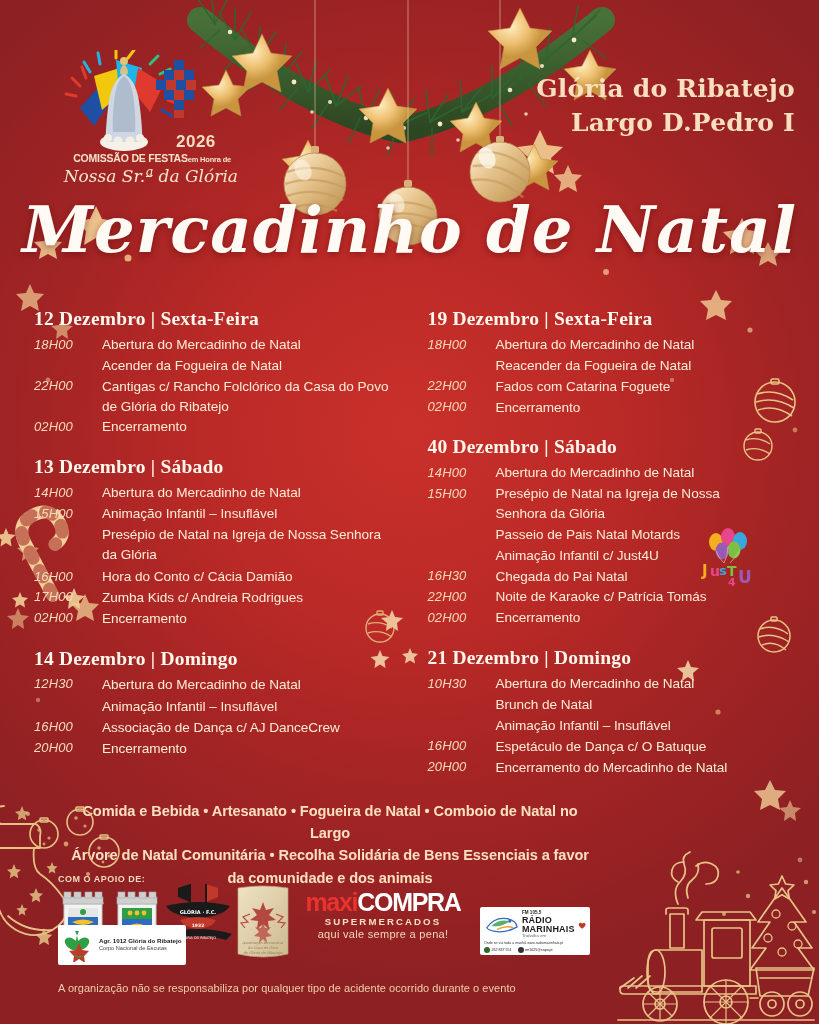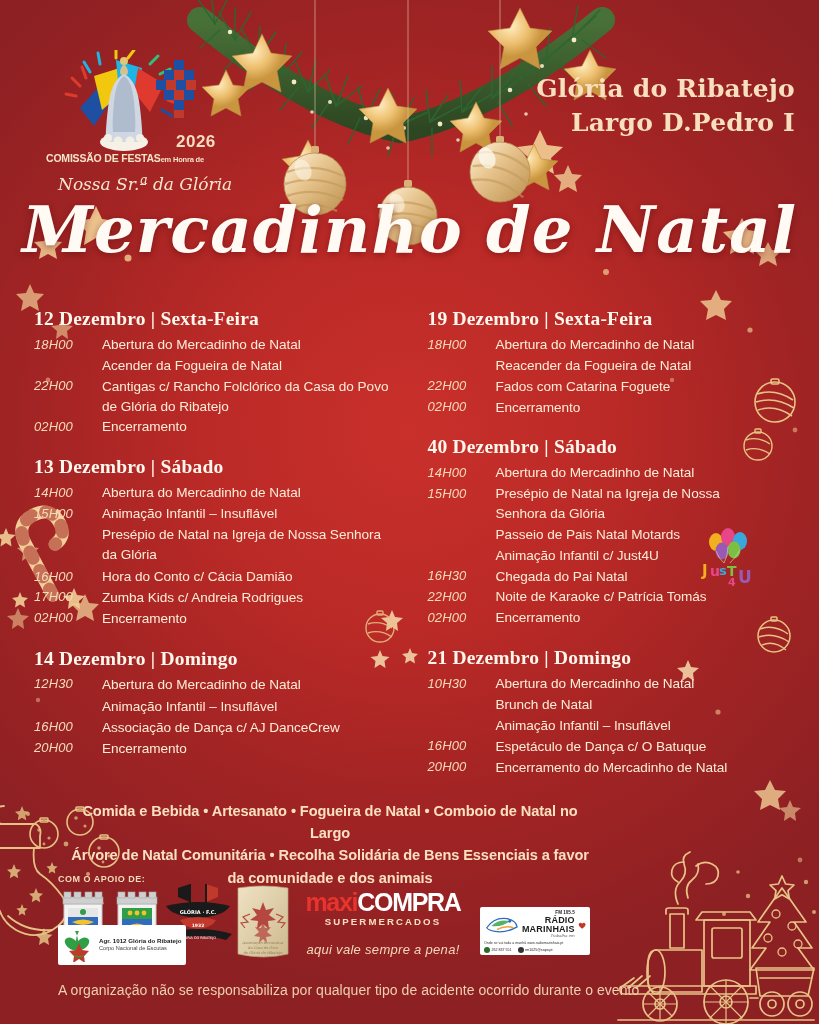--- a/index.html
+++ b/index.html
@@ -22,37 +22,37 @@
   }
 
   
   .deco { position: absolute; pointer-events: none; }
   .deco svg { display: block; overflow: visible; }
 
   
   .brand-logo {
     position: absolute;
     left: 38px; top: 38px;
-    width: 190px; height: 155px;
+    width: 190px; height: 155px; text-align: right;
   }
   .logo-fan { position: absolute; left: 26px; top: 12px; width: 120px; height: 110px; }
   .logo-year {
     position: absolute; left: 138px; top: 94px;
     font-family: "Liberation Sans", sans-serif;
     font-weight: bold; font-size: 17px; color: #f3ddc0;
     letter-spacing: 0.5px;
   }
   .logo-line1 {
     position: absolute; left: 8px; top: 114px; width: 185px;
     font-size: 10.5px; font-weight: bold; color: #f6e3c8;
     letter-spacing: -0.2px; white-space: nowrap;
   }
   .logo-line1 .small { font-size: 7.5px; font-weight: bold; }
   .logo-line2 {
-    position: absolute; left: 20px; top: 136px; width: 180px;
+    position: absolute; left: 20px; top: 128px; width: 180px;
     font-family: "DejaVu Serif", serif;
     font-style: italic; font-size: 17px; color: #f7e6cd;
     white-space: nowrap;
   }
 
   
   .venue {
     position: absolute;
     right: 24px; top: 72px;
     text-align: right;
@@ -175,53 +175,53 @@
     text-align: center;
   }
   .maxi-row { font-size: 25px; font-weight: bold; letter-spacing: -1.3px; line-height: 1; white-space: nowrap; }
   .maxi-a { color: #e8342c; }
   .maxi-b { color: #ffffff; }
   .maxi-sub {
     font-size: 9.6px; font-weight: bold; color: #f6e0c2;
     letter-spacing: 2.1px; margin-top: 1px;
   }
   .maxi-sub2 {
-    font-size: 13px; font-style: italic; color: #f3d9b8;
-    letter-spacing: 0.3px; margin-top: 15px;
+    font-size: 11px; color: #f3d9b8;
+    letter-spacing: 0.3px; margin-top: 1px;
   }
 
   .radio-box {
     position: absolute;
     left: 480px; top: 907px;
     width: 110px; height: 48px;
     background: #fff;
     border-radius: 2px;
     padding: 3px 4px;
   }
   .radio-top { display: flex; align-items: center; gap: 3px; height: 30px; }
-  .radio-name { line-height: 1.02; text-align: right; }
+  .radio-name { line-height: 1.02; text-align: left; }
   .radio-freq { font-size: 4.6px; color: #222; font-weight: bold; }
   .radio-n1 { font-size: 9px; font-weight: bold; color: #1b1b1b; letter-spacing: 0.2px; }
   .radio-n2 { font-size: 9px; font-weight: bold; color: #1b1b1b; letter-spacing: 0.2px; }
   .radio-n3 { font-size: 4.4px; font-style: italic; color: #666; }
   .radio-url { font-size: 3.6px; color: #333; margin-top: 1px; }
   .radio-contacts { display: flex; gap: 6px; margin-top: 1.5px; }
   .radio-chip {
     display: flex; align-items: center; gap: 1.5px;
     font-size: 3.6px; color: #222;
   }
   .chip-dot {
     width: 6px; height: 6px; border-radius: 50%;
     background: #2d6b2d; flex: 0 0 auto;
   }
 
   .disclaimer {
     position: absolute;
     left: 58px; top: 982px;
-    font-size: 14px;
+    font-size: 11px;
     color: #f0cfae;
     letter-spacing: 0.05px;
   }
 
   
   .just4u { position: absolute; left: 698px; top: 528px; width: 62px; height: 62px; }
 </style>
 </head>
 <body>
 

